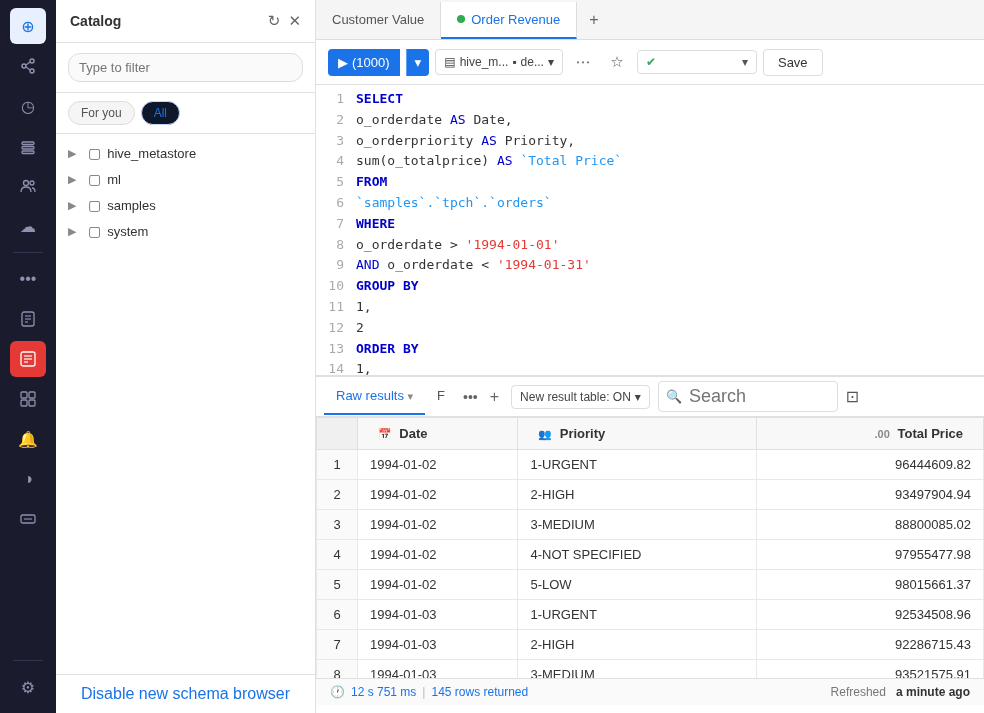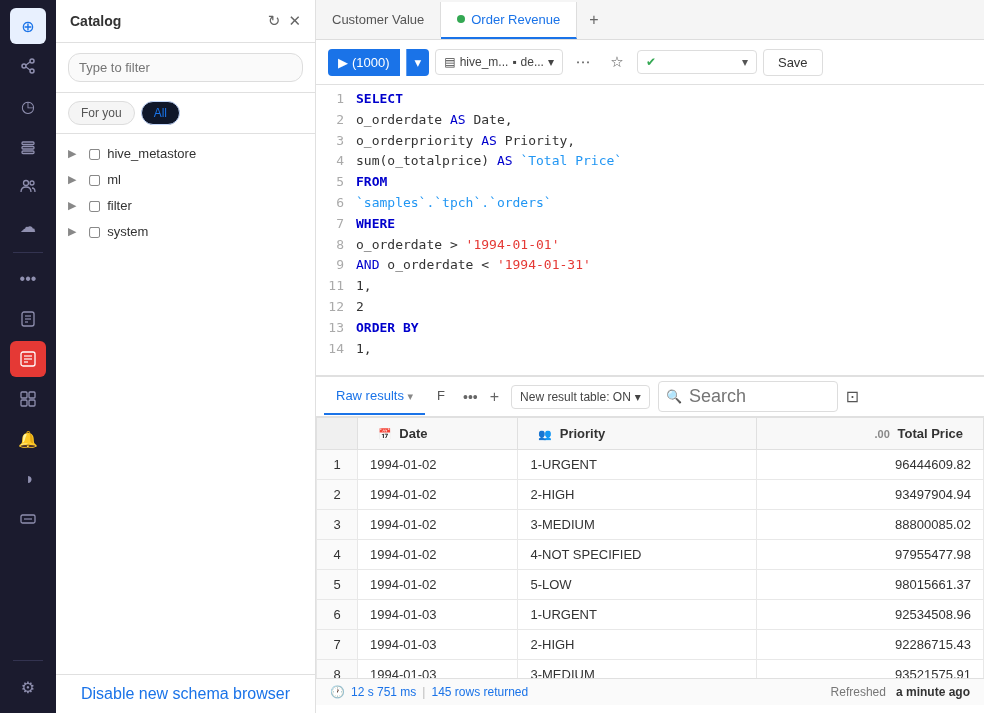--- a/index.html
+++ b/index.html
@@ -454,21 +454,21 @@
       <span class="tree-label">hive_metastore</span>
     </div>
     <div class="tree-item">
       <span class="tree-chevron">▶</span>
       <span class="tree-icon">▢</span>
       <span class="tree-label">ml</span>
     </div>
     <div class="tree-item">
       <span class="tree-chevron">▶</span>
       <span class="tree-icon">▢</span>
-      <span class="tree-label">filter</span>
+      <span class="tree-label">samples</span>
     </div>
     <div class="tree-item">
       <span class="tree-chevron">▶</span>
       <span class="tree-icon">▢</span>
       <span class="tree-label">system</span>
     </div>
   </div>
   <div class="sidebar-footer">Disable new schema browser</div>
 </div>
 
@@ -535,20 +535,24 @@
         <span class="line-num">7</span>
         <span class="line-content"><span class="kw">WHERE</span></span>
       </div>
     <div class="code-line">
         <span class="line-num">8</span>
         <span class="line-content">    o_orderdate &gt; <span class="str">'1994-01-01'</span></span>
       </div>
     <div class="code-line">
         <span class="line-num">9</span>
         <span class="line-content">    <span class="kw2">AND</span> o_orderdate &lt; <span class="str">'1994-01-31'</span></span>
+      </div>
+    <div class="code-line">
+        <span class="line-num">10</span>
+        <span class="line-content"><span class="kw">GROUP BY</span></span>
       </div>
     <div class="code-line">
         <span class="line-num">11</span>
         <span class="line-content">    1,</span>
       </div>
     <div class="code-line">
         <span class="line-num">12</span>
         <span class="line-content">    <span class="col">2</span></span>
       </div>
     <div class="code-line">

